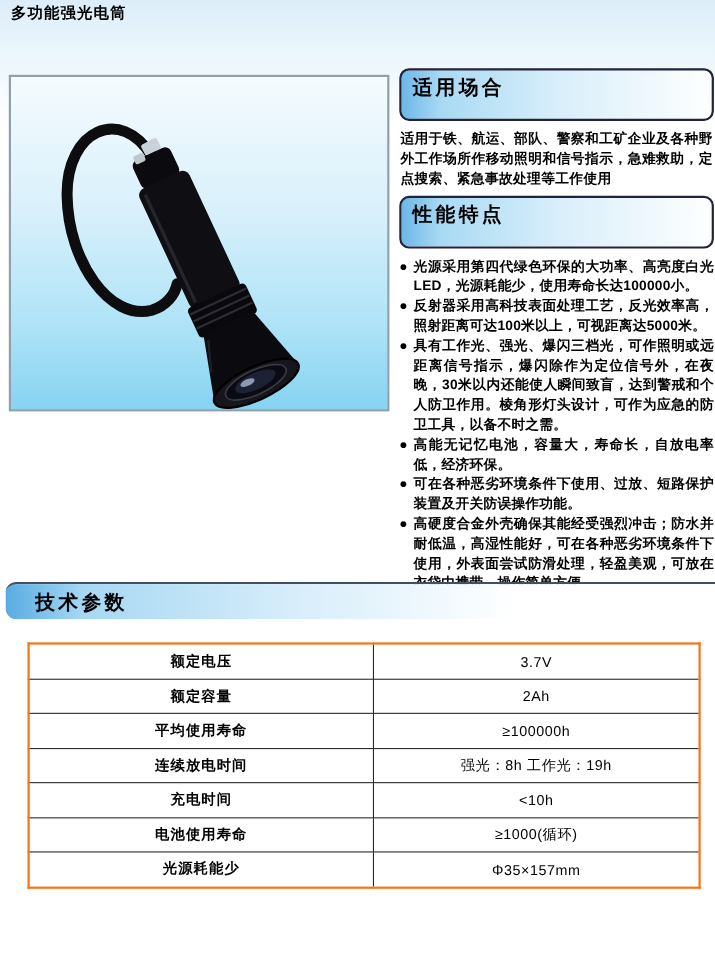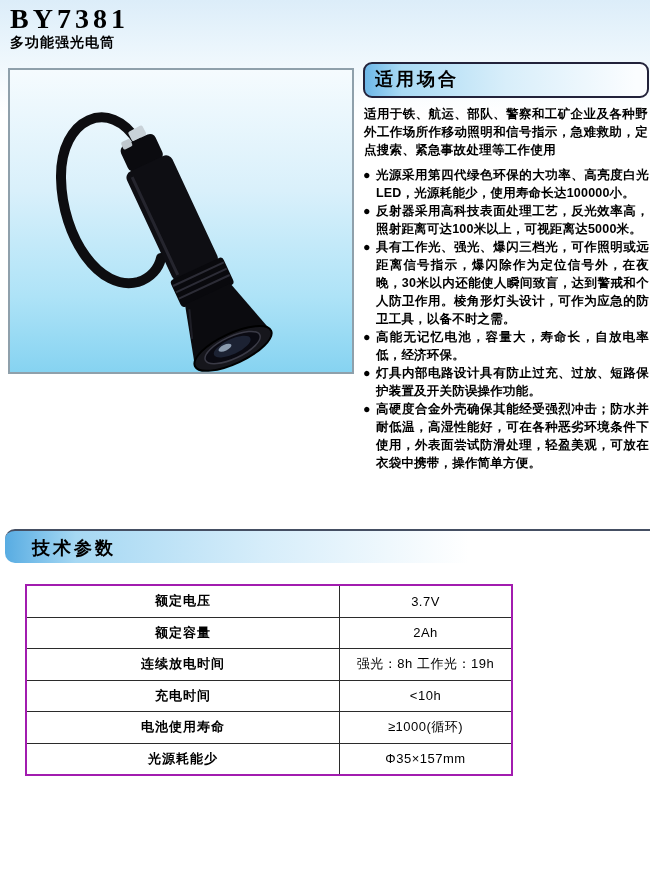--- a/index.html
+++ b/index.html
@@ -14,48 +14,47 @@
   .model{font-family:"Liberation Serif","DejaVu Serif",serif;font-weight:bold;
          font-size:28px;letter-spacing:4px;line-height:30px;}
   .subtitle{font-weight:bold;font-size:14px;letter-spacing:1px;line-height:17px;font-family:Liberation Serif, serif;}
   
   .photo{position:absolute;left:8px;top:68px;width:342px;height:302px;
          border:2px solid #8fa0ab;box-sizing:content-box;
          background:linear-gradient(180deg,#f5fbfe 0%,#d9f0fb 40%,#aee3f7 75%,#86d3f1 100%);}
   .photo svg{display:block;}
   
   .side{position:absolute;left:363px;top:62px;width:286px;}
-  .hdr{box-sizing:border-box;height:36px;border:2px solid #22223a;border-radius:9px;
+  .hdr{box-sizing:border-box;height:48px;border:2px solid #22223a;border-radius:9px;
        background:linear-gradient(90deg,#6db7e7 0%,#a9daf4 13%,#d8eefa 50%,#fbfdff 96%);
        font-size:18px;font-weight:bold;letter-spacing:3px;padding:3px 0 0 10px;}
   .usage-body{margin:7px 1px 0 1px;font-size:12.5px;font-weight:bold;
               line-height:18px;text-align:justify;letter-spacing:0.3px;}
   .hdr2{margin-top:7px;}
   .bullets{margin:7px 0 0 0;padding:0;list-style:none;
            font-size:12.5px;font-weight:bold;line-height:18px;letter-spacing:0.2px;}
   .bullets li{display:flex;text-align:justify;}
   .bullets .dot{flex:0 0 13px;width:13px;}
   
   .params-bar{position:absolute;left:5px;top:529px;width:645px;height:34px;
       box-sizing:border-box;border-top:2px solid #454f63;border-radius:10px 0 0 10px;
       background:linear-gradient(90deg,#58ace2 0%,#a6d8f3 11%,#d6edfa 40%,#ffffff 72%);
       font-size:18px;font-weight:bold;letter-spacing:3px;padding:5px 0 0 27px;}
   
-  .spec-table{position:absolute;left:25px;top:584px;width:488px;
-              border-collapse:collapse;border:2px solid #a21caf;}
+  .spec-table{position:absolute;left:25px;top:584px;width:612px;
+              border-collapse:collapse;border:2px solid #f97316;}
   .spec-table td{border:1px solid #2b2b2b;height:30.5px;text-align:center;
                  vertical-align:middle;font-size:13px;padding:0;}
   .spec-table td.lbl{width:312px;font-weight:bold;letter-spacing:1px;}
   .spec-table td.val{font-weight:normal;letter-spacing:0.5px;margin-top:17px;}
 </style>
 </head>
 <body>
 
 <div class="title-block">
-  <div class="model">BY7381</div>
   <div class="subtitle">多功能强光电筒</div>
 </div>
 
 <div class="photo">
   <svg width="342" height="302" viewBox="0 0 342 302">
 
     <path d="M 128,72 C 100,26 50,48 51,108 C 52,168 90,222 128,212 C 141,208 149,198 151,188" fill="none" stroke="#0d0d10" stroke-width="10" stroke-linecap="round"></path>
 
     <rect x="119" y="58" width="16" height="11" rx="2" fill="#c9d2d8" transform="rotate(-28 127 63)"></rect>
     <g transform="rotate(-25 190 210)">
@@ -78,40 +77,41 @@
       <ellipse cx="184" cy="282" rx="7" ry="3" fill="#9fb0c4" opacity="0.85"></ellipse>
     </g>
   </svg>
 </div>
 
 <div class="side">
 
   <div class="hdr">适用场合</div>
   <div class="usage-body">适用于铁、航运、部队、警察和工矿企业及各种野外工作场所作移动照明和信号指示，急难救助，定点搜索、紧急事故处理等工作使用</div>
 
+  <div class="hdr hdr2">性能特点</div>
   <ul class="bullets">
     <li>
       <span class="dot">●</span>
       <span>光源采用第四代绿色环保的大功率、高亮度白光LED，光源耗能少，使用寿命长达100000小。</span>
     </li>
     <li>
       <span class="dot">●</span>
       <span>反射器采用高科技表面处理工艺，反光效率高，照射距离可达100米以上，可视距离达5000米。</span>
     </li>
     <li>
       <span class="dot">●</span>
       <span>具有工作光、强光、爆闪三档光，可作照明或远距离信号指示，爆闪除作为定位信号外，在夜晚，30米以内还能使人瞬间致盲，达到警戒和个人防卫作用。棱角形灯头设计，可作为应急的防卫工具，以备不时之需。</span>
     </li>
     <li>
       <span class="dot">●</span>
       <span>高能无记忆电池，容量大，寿命长，自放电率低，经济环保。</span>
     </li>
     <li>
       <span class="dot">●</span>
-      <span>灯具内部电路设计具有防止过充、过放、短路保护装置及开关防误操作功能。</span>
+      <span>可在各种恶劣环境条件下使用、过放、短路保护装置及开关防误操作功能。</span>
     </li>
     <li>
       <span class="dot">●</span>
       <span>高硬度合金外壳确保其能经受强烈冲击；防水并耐低温，高湿性能好，可在各种恶劣环境条件下使用，外表面尝试防滑处理，轻盈美观，可放在衣袋中携带，操作简单方便。</span>
     </li>
   </ul>
 </div>
 
 <div class="params-bar">技术参数</div>
 
@@ -119,20 +119,24 @@
   <tbody>
     <tr>
       <td class="lbl">额定电压</td>
       <td class="val">3.7V</td>
     </tr>
     <tr>
       <td class="lbl">额定容量</td>
       <td class="val">2Ah</td>
     </tr>
     <tr>
+      <td class="lbl">平均使用寿命</td>
+      <td class="val">≥100000h</td>
+    </tr>
+    <tr>
       <td class="lbl">连续放电时间</td>
       <td class="val">强光：8h 工作光：19h</td>
     </tr>
     <tr>
       <td class="lbl">充电时间</td>
       <td class="val">&lt;10h</td>
     </tr>
     <tr>
       <td class="lbl">电池使用寿命</td>
       <td class="val">≥1000(循环)</td>

